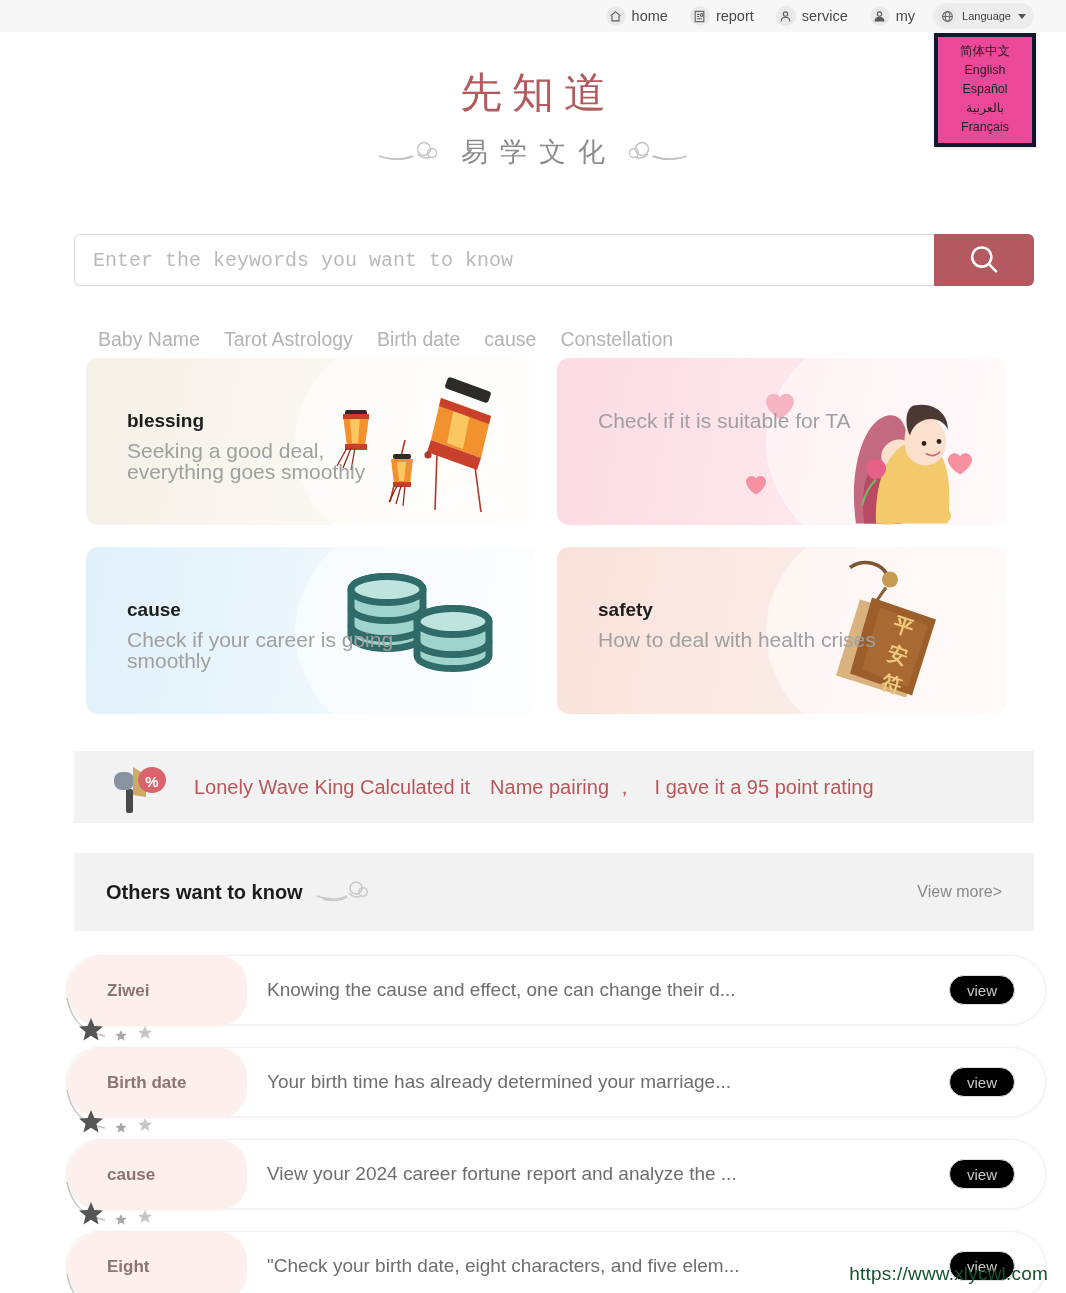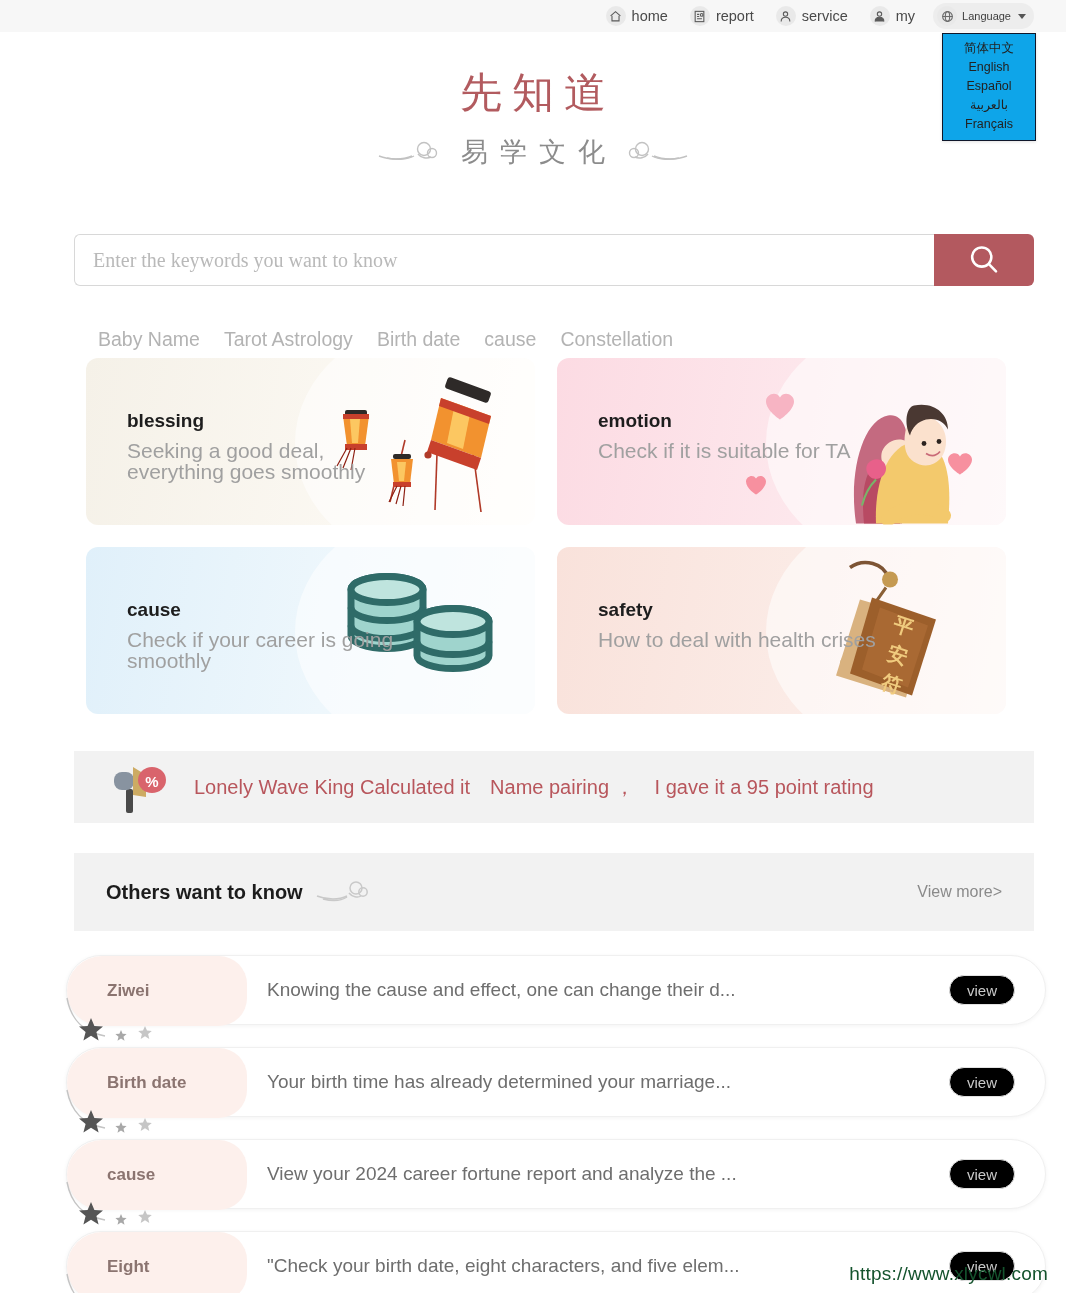--- a/index.html
+++ b/index.html
@@ -37,22 +37,22 @@
     background:#ededed; border-radius:14px;
     padding:3px 8px 3px 4px; margin-left:18px;
     font-size:11px; color:#3d3d3d; cursor:pointer;
   }
   .caret {
     width:0;height:0;border-left:4px solid transparent;border-right:4px solid transparent;
     border-top:5px solid #555; margin-left:2px;
   }
   .lang-menu {
     position:absolute; top:30px; right:-2px;
-    width:94px; background:#0ea5e9;
-    border:1px solid #0f172a;
+    width:102px; background:#ec4899;
+    border:4px solid #0f172a;
     padding:5px 0 6px 0;
     box-shadow:0 1px 3px rgba(0,0,0,.12);
     z-index: 50;
   }
   .lang-menu div {
     text-align:center; font-size:12.5px; color:#222;
     line-height:17px; padding:1px 0; cursor:pointer;
   }
 
   
@@ -75,21 +75,21 @@
   
   .search-row {
     position:absolute; top:234px; left:74px; width:960px; height:52px;
     display:flex;
   }
   .search-input {
     flex:1; height:52px;
     border:1px solid #d8d8d8; border-right:none;
     border-radius:6px 0 0 6px;
     padding:0 18px; font-size:20px; color:#333;
-    font-family:Liberation Serif, serif;
+    font-family:Liberation Mono, monospace;
     outline:none; background:#fff;
   }
   .search-input::placeholder { color:#b9b9b9; }
   .search-btn {
     width:100px; height:52px; border:none; cursor:pointer;
     background:#b3595f; border-radius:0 6px 6px 0;
     display:flex; align-items:center; justify-content:center;
   }
 
   .tags {
@@ -350,21 +350,20 @@
           <path d="M178 46 c20 -4 34 8 34 24 -4 -8 -12 -12 -22 -10 -8 2 -14 8 -16 16 -6 -12 -4 -28 4 -30z" fill="#4a3832"></path>
           <circle cx="188" cy="84" r="2.4" fill="#2c2420"></circle>
             <circle cx="203" cy="82" r="2.4" fill="#2c2420"></circle>
           <path d="M190 94 q8 5 14 -2" stroke="#c96a78" stroke-width="1.7" fill="none"></path>
           <path d="M140 120 q-10 10 -14 26" stroke="#79b36a" stroke-width="2.2" fill="none"></path>
           <path d="M132 104 c7 -8 18 -4 18 5 0 8 -9 13 -15 9 -5 -4 -6 -10 -3 -14z" fill="#e8608a"></path>
           <path d="M152 160 c16 -14 40 -16 56 -4" stroke="#f3c96c" stroke-width="14" fill="none" stroke-linecap="round"></path>
         </svg>
       </div>
       <div class="txt">
-        <h3>emotion</h3>
         <p>Check if it is suitable for TA</p>
       </div>
     </div>
 
     <div class="card card-cause">
       <div class="halo"></div>
       <div class="art">
         <svg width="190" height="135" viewBox="0 0 190 135">
           <g stroke="#2f6b68" stroke-width="7" fill="#9fd4cd" stroke-linejoin="round">
             <path d="M26 26 a36 13 0 1 1 72 0 v46 a36 13 0 1 1 -72 0 z"></path>

